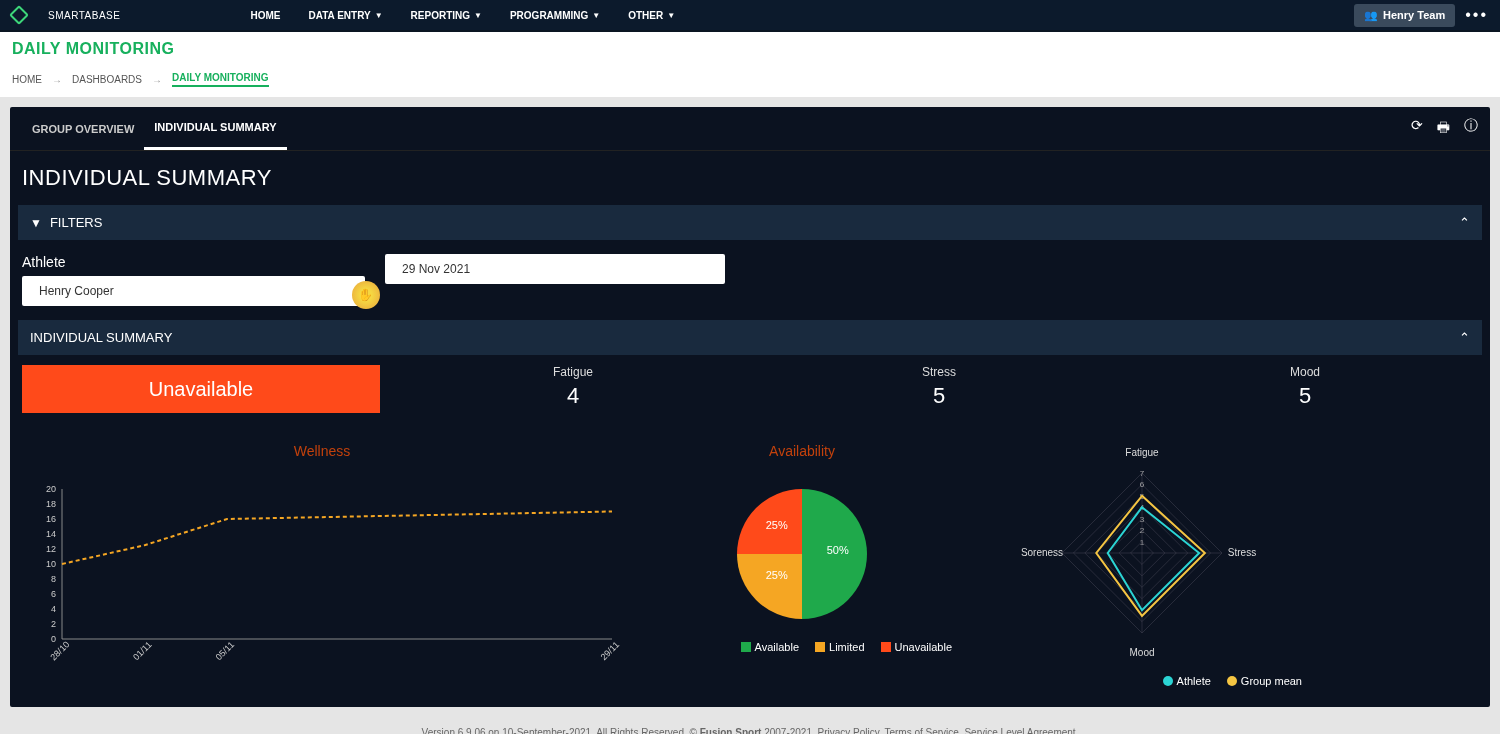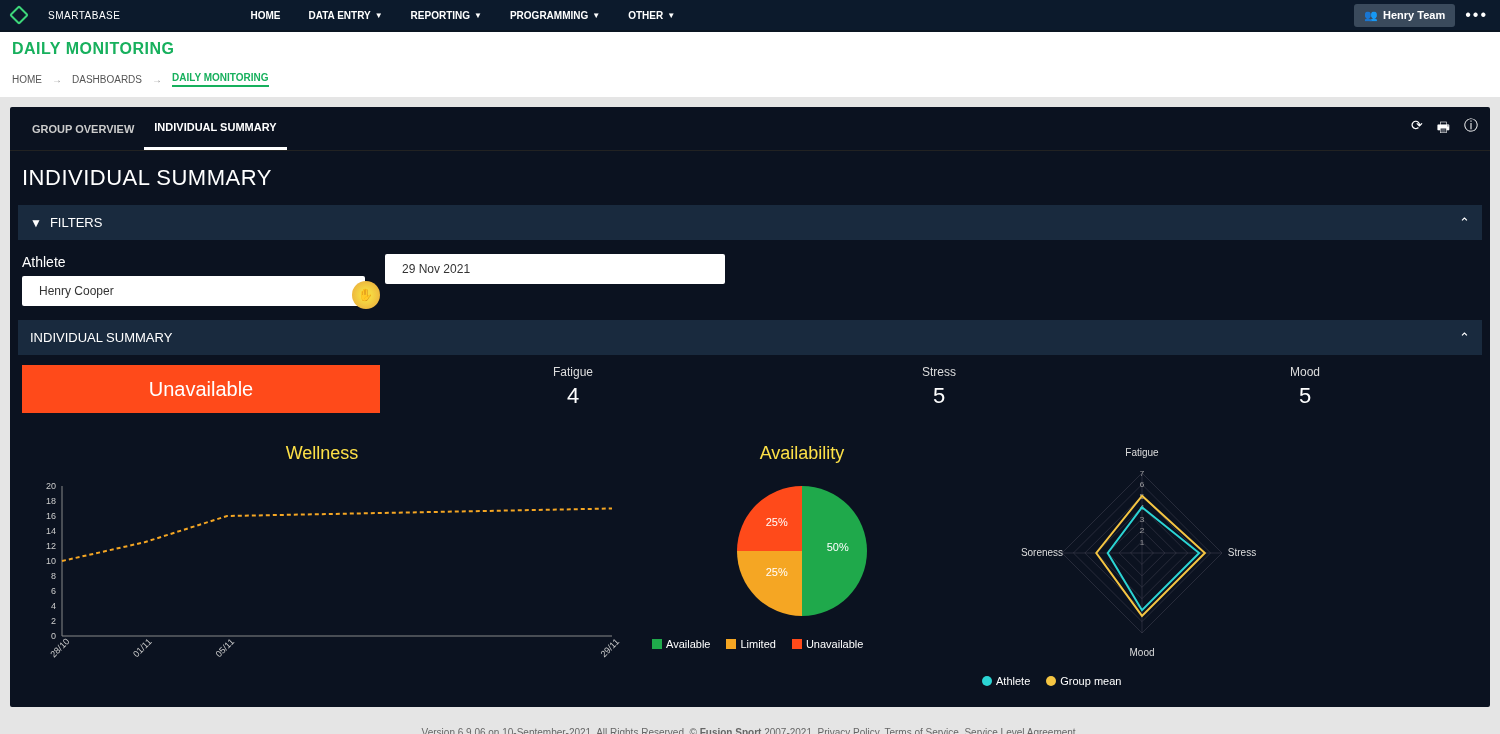--- a/index.html
+++ b/index.html
@@ -35,22 +35,22 @@
 .input.date{width:340px}
 .cursor-badge{position:absolute;margin-left:330px;margin-top:27px;width:28px;height:28px;border-radius:50%;background:radial-gradient(circle,#f5d742 30%,#e8a23c 100%);display:flex;align-items:center;justify-content:center;font-size:12px;pointer-events:none}
 .summary-body{padding:10px 12px 20px}
 .metrics-row{display:flex;align-items:flex-start;gap:20px}
 .status-tile{background:#ff4a1a;color:#fff;font-size:20px;width:358px;height:48px;display:flex;align-items:center;justify-content:center}
 .metric{flex:1;text-align:center}
 .metric-label{font-size:12px;color:#ddd;margin-bottom:4px}
 .metric-value{font-size:22px;color:#fff}
 .charts-row{display:flex;gap:30px;margin-top:30px;align-items:flex-start}
 .chart-box{text-align:center}
-.chart-title{font-size:18px;color:#fde047;margin-bottom:12px}
-.legend{display:flex;justify-content:flex-start;gap:16px;font-size:11px;margin-top:8px}
+.chart-title{font-size:14px;color:#c2410c;margin-bottom:20px}
+.legend{display:flex;justify-content:flex-end;gap:16px;font-size:11px;margin-top:8px}
 .legend span{display:flex;align-items:center;gap:4px}
 .sw{width:10px;height:10px;display:inline-block}
 .footer{text-align:center;font-size:10px;color:#666;padding:10px;background:#e5e5e5}
 .footer a{color:#666;text-decoration:none}
 svg text{font-family:Arial}
 </style>
 </head>
 <body>
 
 <div class="topbar">

